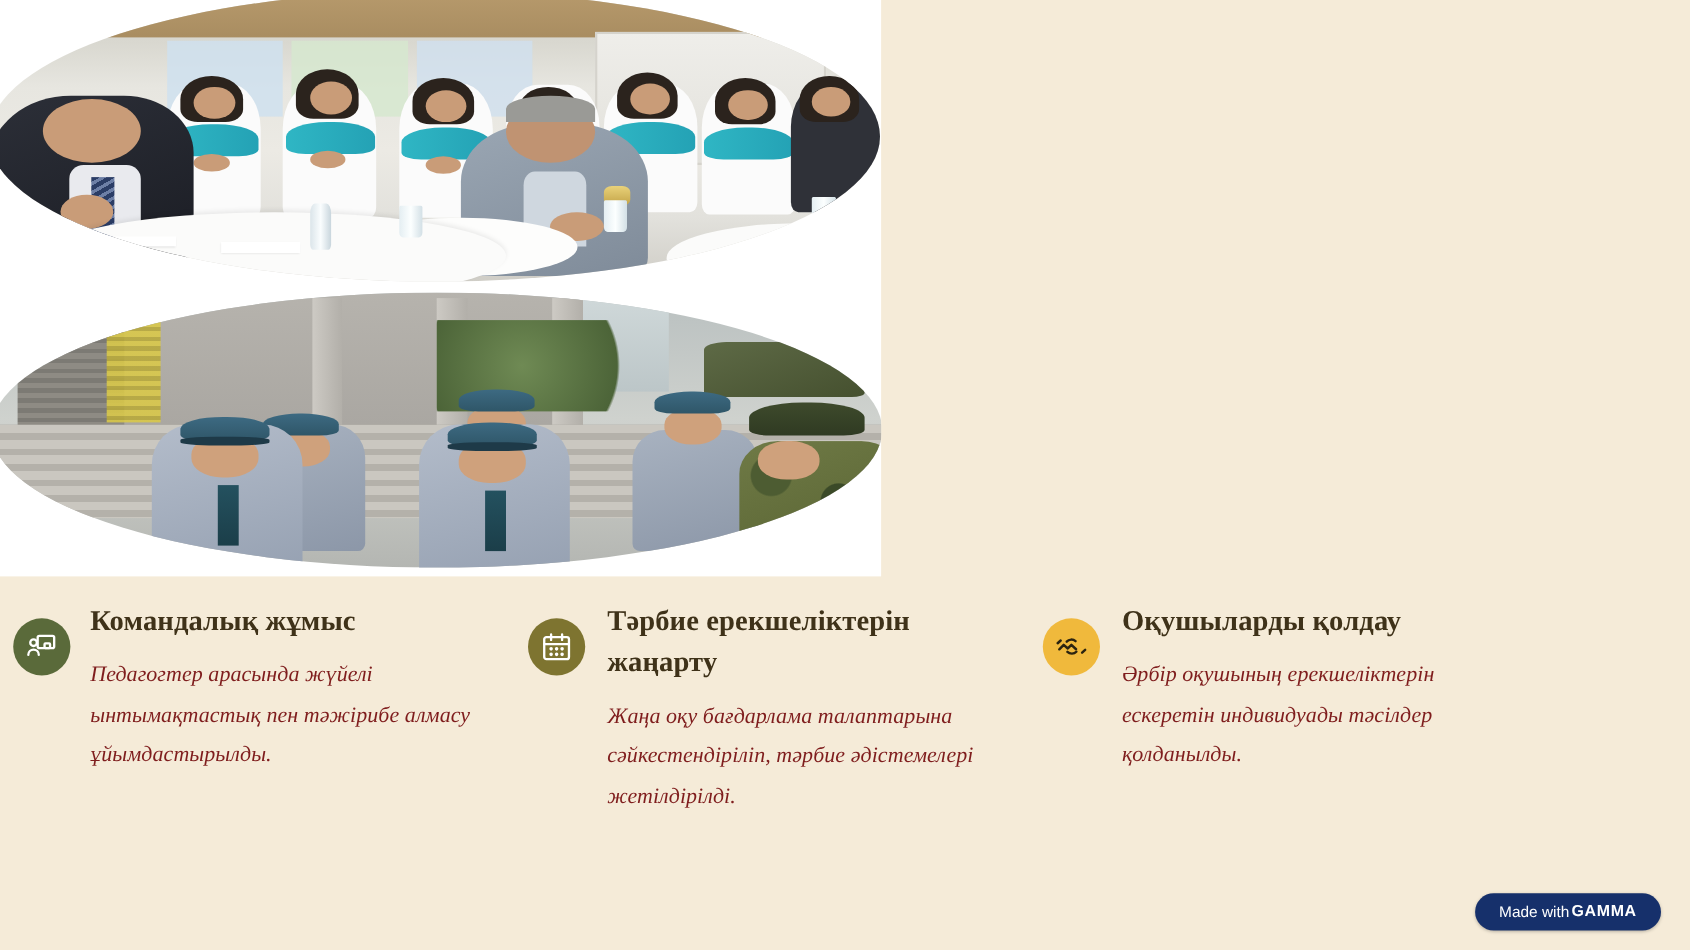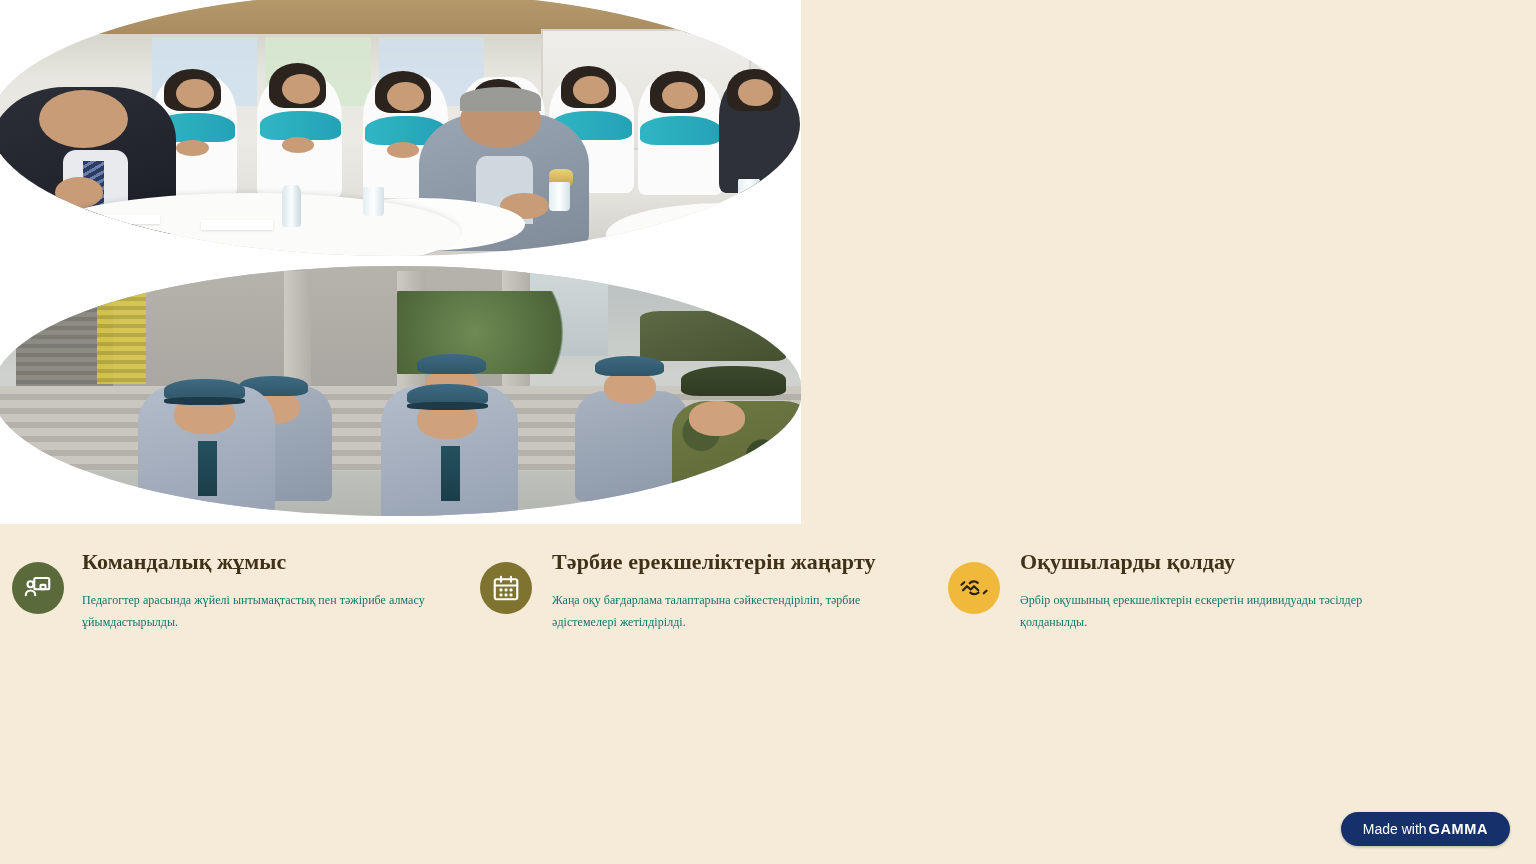--- a/index.html
+++ b/index.html
@@ -247,32 +247,33 @@
   .feature:nth-child(3) { padding-left:84px; }
   .fic {
     position:absolute;
     left:12px; top:16px;
     width:52px; height:52px;
     border-radius:50%;
     display:flex; align-items:center; justify-content:center;
   }
   .fic svg { display:block; }
   .f-title {
-    font-size:22px;
+    font-size:26px;
     font-weight:700;
     color:#3f3219;
     line-height:1.44;
     margin-bottom:12px;
     letter-spacing:.1px;
   }
   .f-body {
-    font-size:12px;
+    font-size:20px;
     line-height:1.82;
-    color:#0f766e;
+    color:#7f1d1d;
     letter-spacing:.05px;
+    font-style:italic;
   }
 
   
   .badge {
     position:absolute;
     right:26px; bottom:18px;
     height:34px;
     padding:0 22px;
     background:#16306b;
     border-radius:17px;

